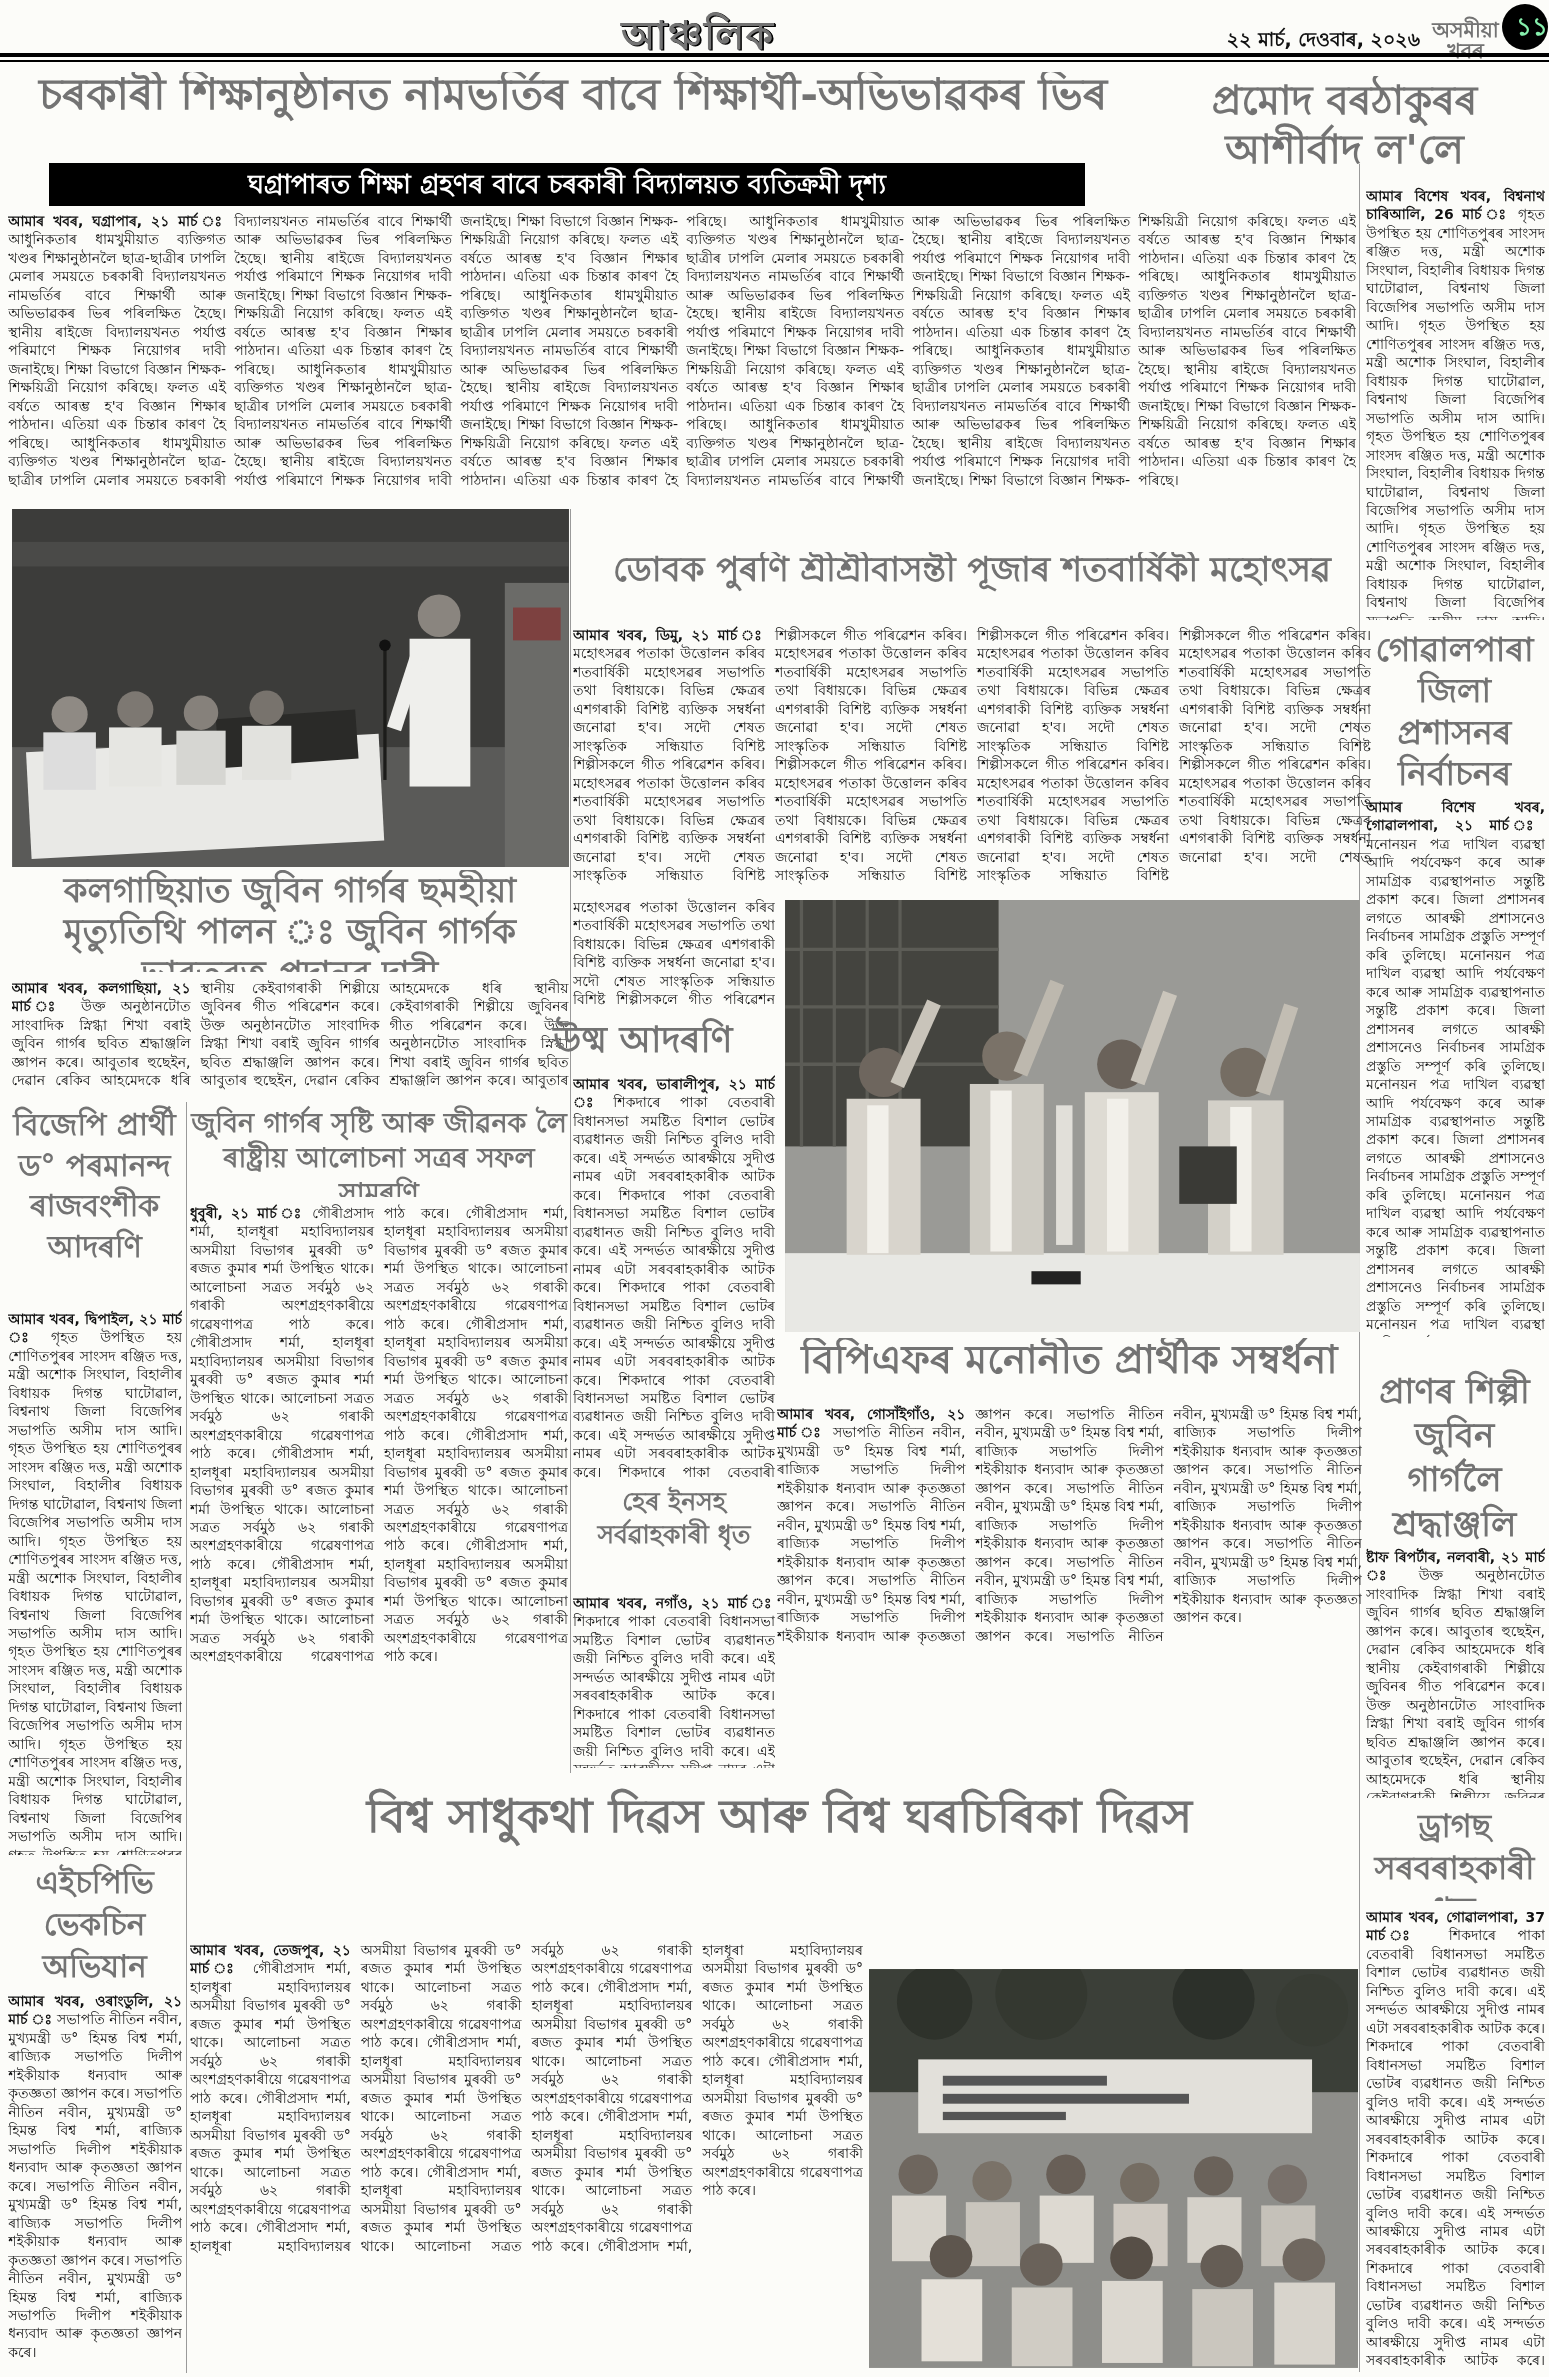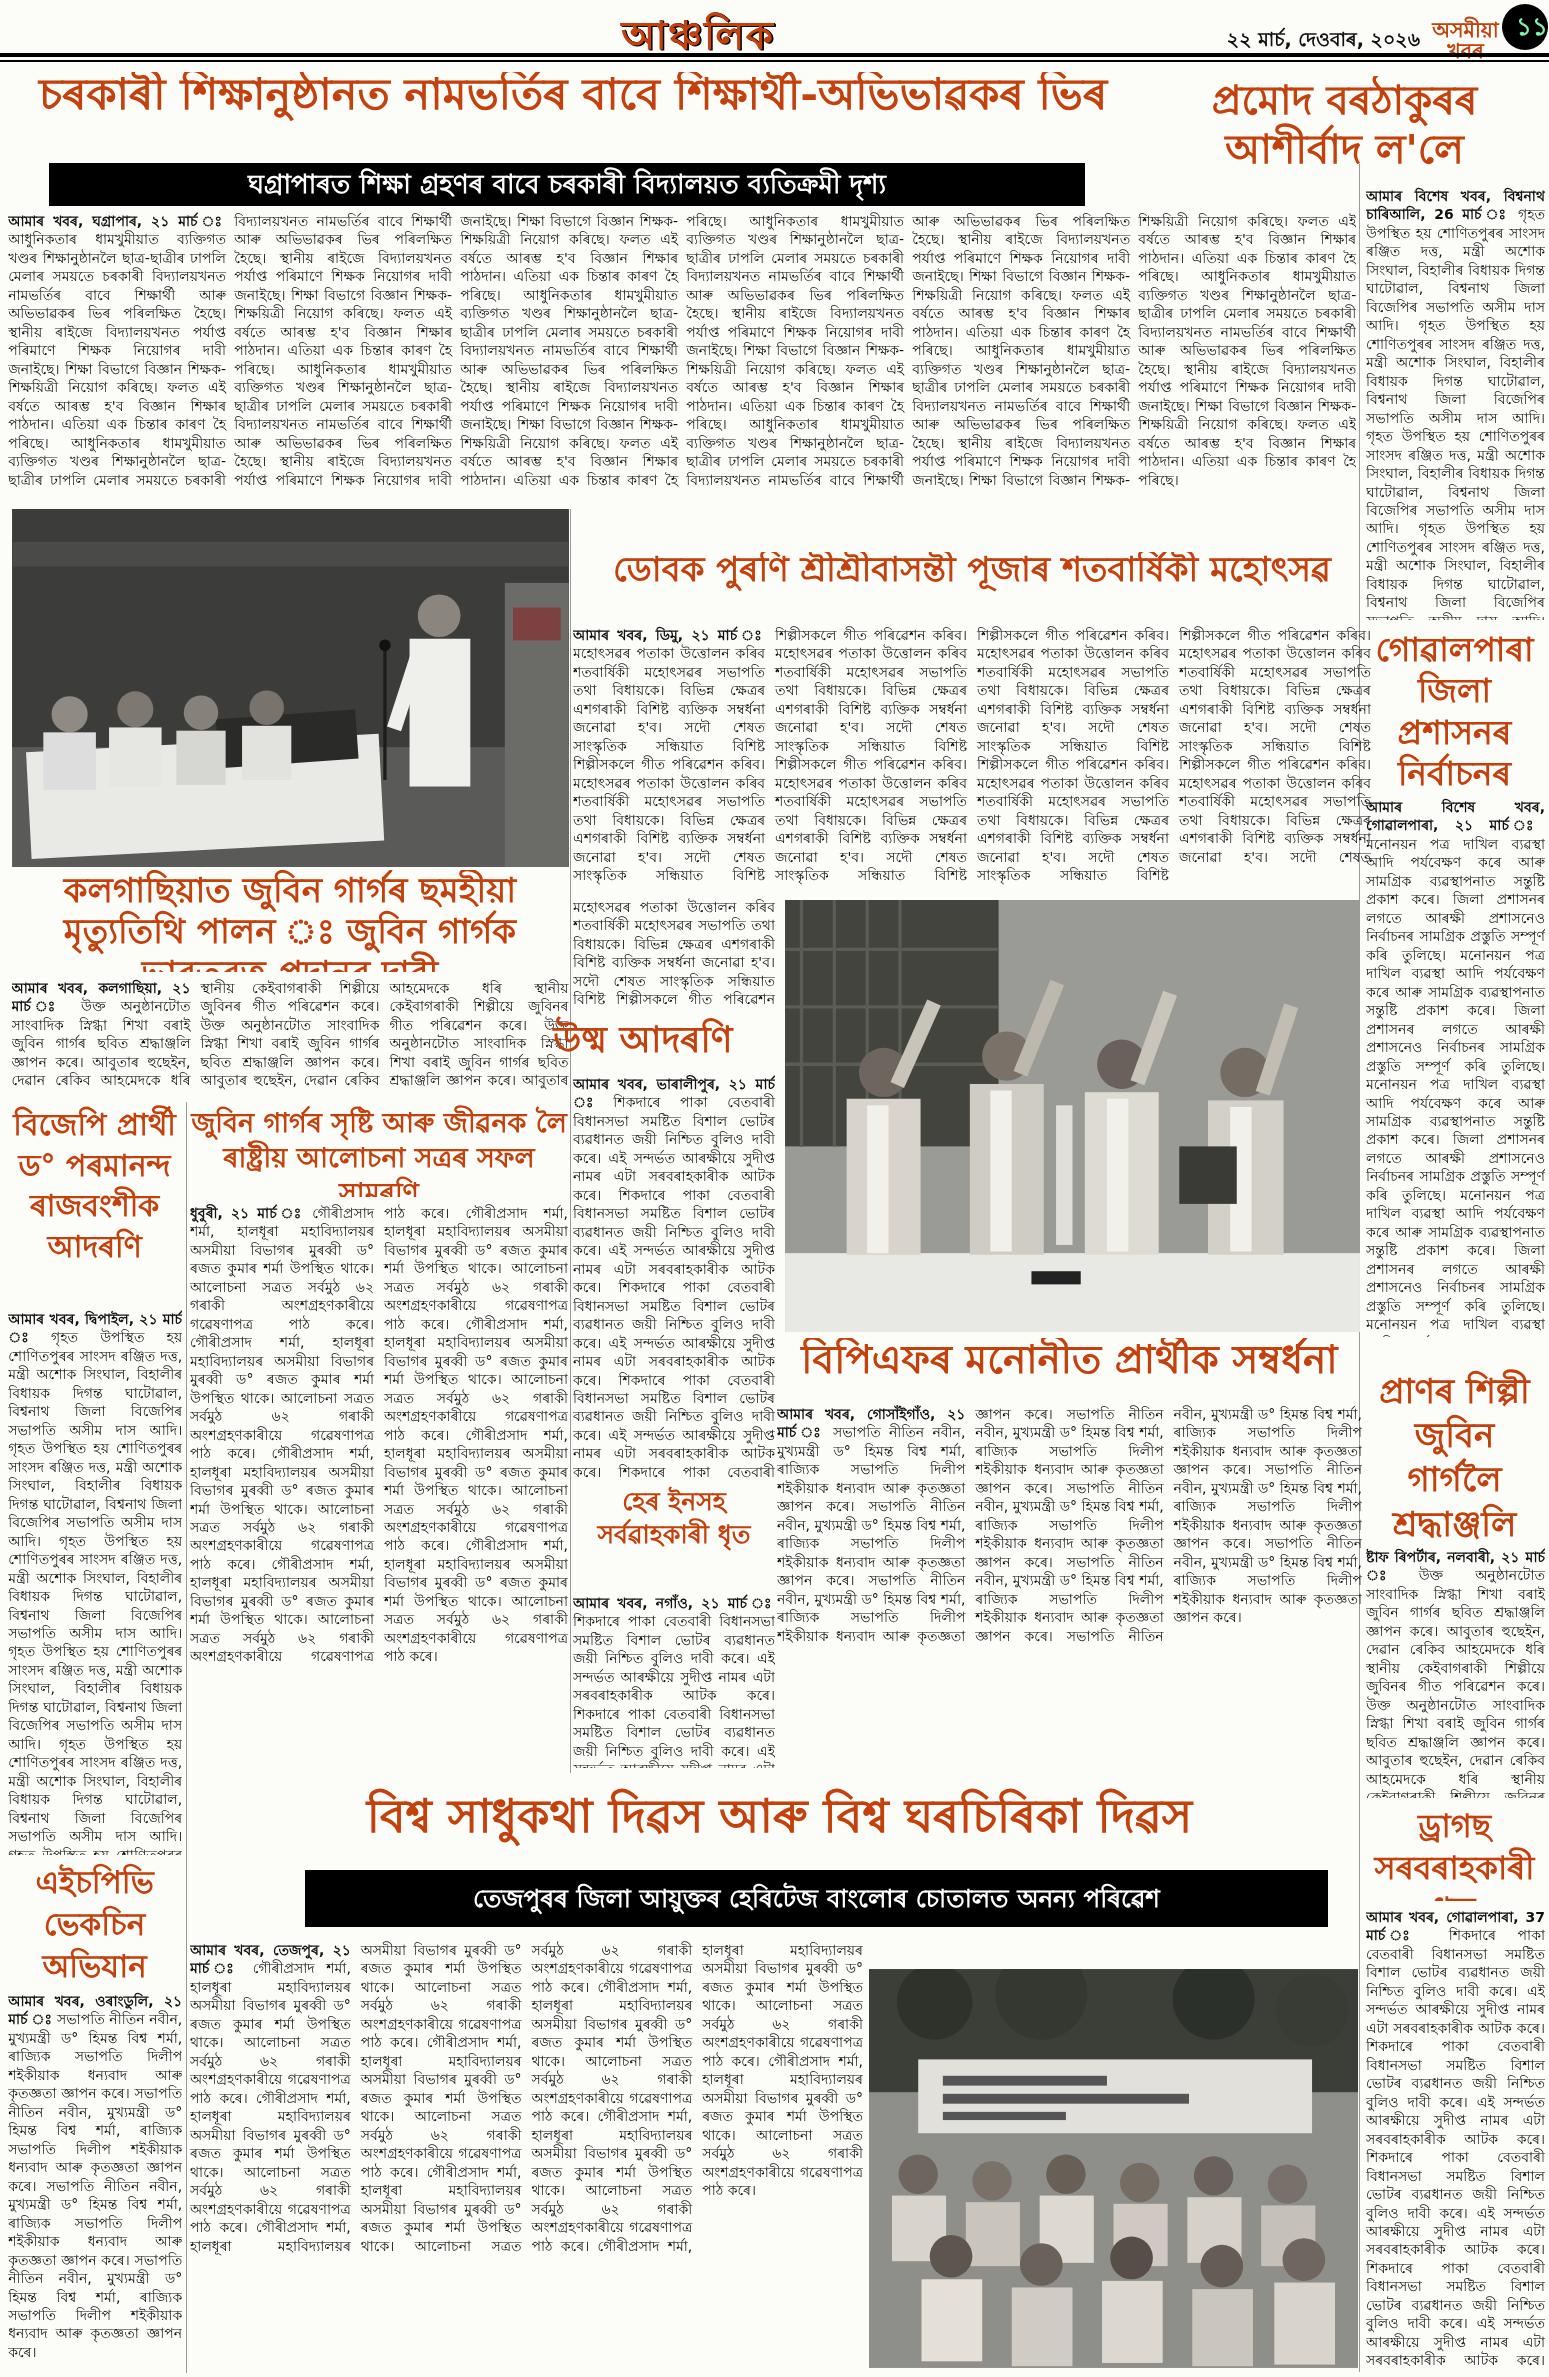--- a/index.html
+++ b/index.html
@@ -1,19 +1,19 @@
 <!DOCTYPE html>
 <html style="font-size:13px"><head>
 <meta charset="utf-8">
 <style>
   html,body{margin:0;padding:0;background:#e8e8e4;}
   #page{position:relative;width:1550px;height:2377px;background:#fcfcf9;overflow:hidden;
         font-family:"DejaVu Sans",sans-serif;color:#111;}
   .abs{position:absolute;}
-  .hl{font-family:"DejaVu Serif",serif;font-weight:bold;color:#c2410c;text-align:center;}
+  .hl{font-family:"DejaVu Serif",serif;font-weight:bold;color:#737373;text-align:center;}
   .body{font-size:14px;line-height:1.32;text-align:justify;overflow:hidden;}
   .dateline{font-weight:bold;}
   .bar{background:#000;color:#fff;font-family:"DejaVu Serif",serif;font-weight:bold;text-align:center;}
   .rule{background:#000;}
   .vrule{background:#9a9a9a;width:0.8px;}
   .photo{background:#b8b8b6;overflow:hidden;}
   svg{display:block;}
 </style>
 </head>
 <body>
@@ -177,23 +177,20 @@
     <span>শিকদাৰে পাকা বেতবাৰী বিধানসভা সমষ্টিত বিশাল ভোটৰ ব্যৱধানত জয়ী নিশ্চিত বুলিও দাবী কৰে। এই সন্দৰ্ভত আৰক্ষীয়ে সুদীপ্ত নামৰ এটা সৰবৰাহকাৰীক আটক কৰে। শিকদাৰে পাকা বেতবাৰী বিধানসভা সমষ্টিত বিশাল ভোটৰ ব্যৱধানত জয়ী নিশ্চিত বুলিও দাবী কৰে। এই সন্দৰ্ভত আৰক্ষীয়ে সুদীপ্ত নামৰ এটা সৰবৰাহকাৰীক আটক কৰে। শিকদাৰে পাকা বেতবাৰী বিধানসভা সমষ্টিত বিশাল ভোটৰ ব্যৱধানত জয়ী নিশ্চিত বুলিও দাবী কৰে। এই সন্দৰ্ভত আৰক্ষীয়ে সুদীপ্ত নামৰ এটা সৰবৰাহকাৰীক আটক কৰে। শিকদাৰে পাকা বেতবাৰী বিধানসভা সমষ্টিত বিশাল ভোটৰ ব্যৱধানত জয়ী নিশ্চিত বুলিও দাবী কৰে। এই সন্দৰ্ভত আৰক্ষীয়ে সুদীপ্ত নামৰ এটা সৰবৰাহকাৰীক আটক কৰে। শিকদাৰে পাকা বেতবাৰী বিধানসভা সমষ্টিত বিশাল ভোটৰ ব্যৱধানত জয়ী নিশ্চিত বুলিও দাবী কৰে। এই সন্দৰ্ভত আৰক্ষীয়ে সুদীপ্ত নামৰ এটা সৰবৰাহকাৰীক আটক কৰে।</span>
   </div>
 
   <div class="abs hl" style="left:6.6px;top:1862px;width:176px;height:123px;font-size:31px;line-height:1.35;overflow:hidden;">এইচপিভি ভেকচিন অভিযান আৰম্ভ</div>
   <div class="abs body" style="left:8.2px;top:1992px;width:174px;height:374px;">
     <b class="dateline">আমাৰ খবৰ, ওৰাংডুলি, ২১ মাৰ্চ ঃ</b>
     <span>সভাপতি নীতিন নবীন, মুখ্যমন্ত্ৰী ড° হিমন্ত বিশ্ব শৰ্মা, ৰাজ্যিক সভাপতি দিলীপ শইকীয়াক ধন্যবাদ আৰু কৃতজ্ঞতা জ্ঞাপন কৰে। সভাপতি নীতিন নবীন, মুখ্যমন্ত্ৰী ড° হিমন্ত বিশ্ব শৰ্মা, ৰাজ্যিক সভাপতি দিলীপ শইকীয়াক ধন্যবাদ আৰু কৃতজ্ঞতা জ্ঞাপন কৰে। সভাপতি নীতিন নবীন, মুখ্যমন্ত্ৰী ড° হিমন্ত বিশ্ব শৰ্মা, ৰাজ্যিক সভাপতি দিলীপ শইকীয়াক ধন্যবাদ আৰু কৃতজ্ঞতা জ্ঞাপন কৰে। সভাপতি নীতিন নবীন, মুখ্যমন্ত্ৰী ড° হিমন্ত বিশ্ব শৰ্মা, ৰাজ্যিক সভাপতি দিলীপ শইকীয়াক ধন্যবাদ আৰু কৃতজ্ঞতা জ্ঞাপন কৰে।</span>
   </div>
 
   <div class="abs hl" style="left:190px;top:1777px;width:1179px;height:79px;font-size:46px;line-height:79px;overflow:hidden;">বিশ্ব সাধুকথা দিৱস আৰু বিশ্ব ঘৰচিৰিকা দিৱস</div>
-  <div class="abs bar" style="left:305px;top:1870px;width:1023px;height:57px;">
-    <span style="font-size:24.6px;line-height:57px;">তেজপুৰৰ জিলা আয়ুক্তৰ হেৰিটেজ বাংলোৰ চোতালত অনন্য পৰিৱেশ</span>
-  </div>
   <div class="abs body" style="left:190px;top:1941px;width:673px;height:427px;column-count:4;column-gap:9.9px;">
     <b class="dateline">আমাৰ খবৰ, তেজপুৰ, ২১ মাৰ্চ ঃ</b>
     <span>গৌৰীপ্ৰসাদ শৰ্মা, হালধূৰা মহাবিদ্যালয়ৰ অসমীয়া বিভাগৰ মুৰব্বী ড° ৰজত কুমাৰ শৰ্মা উপস্থিত থাকে। আলোচনা সত্ৰত সৰ্বমুঠ ৬২ গৰাকী অংশগ্ৰহণকাৰীয়ে গৱেষণাপত্ৰ পাঠ কৰে। গৌৰীপ্ৰসাদ শৰ্মা, হালধূৰা মহাবিদ্যালয়ৰ অসমীয়া বিভাগৰ মুৰব্বী ড° ৰজত কুমাৰ শৰ্মা উপস্থিত থাকে। আলোচনা সত্ৰত সৰ্বমুঠ ৬২ গৰাকী অংশগ্ৰহণকাৰীয়ে গৱেষণাপত্ৰ পাঠ কৰে। গৌৰীপ্ৰসাদ শৰ্মা, হালধূৰা মহাবিদ্যালয়ৰ অসমীয়া বিভাগৰ মুৰব্বী ড° ৰজত কুমাৰ শৰ্মা উপস্থিত থাকে। আলোচনা সত্ৰত সৰ্বমুঠ ৬২ গৰাকী অংশগ্ৰহণকাৰীয়ে গৱেষণাপত্ৰ পাঠ কৰে। গৌৰীপ্ৰসাদ শৰ্মা, হালধূৰা মহাবিদ্যালয়ৰ অসমীয়া বিভাগৰ মুৰব্বী ড° ৰজত কুমাৰ শৰ্মা উপস্থিত থাকে। আলোচনা সত্ৰত সৰ্বমুঠ ৬২ গৰাকী অংশগ্ৰহণকাৰীয়ে গৱেষণাপত্ৰ পাঠ কৰে। গৌৰীপ্ৰসাদ শৰ্মা, হালধূৰা মহাবিদ্যালয়ৰ অসমীয়া বিভাগৰ মুৰব্বী ড° ৰজত কুমাৰ শৰ্মা উপস্থিত থাকে। আলোচনা সত্ৰত সৰ্বমুঠ ৬২ গৰাকী অংশগ্ৰহণকাৰীয়ে গৱেষণাপত্ৰ পাঠ কৰে। গৌৰীপ্ৰসাদ শৰ্মা, হালধূৰা মহাবিদ্যালয়ৰ অসমীয়া বিভাগৰ মুৰব্বী ড° ৰজত কুমাৰ শৰ্মা উপস্থিত থাকে। আলোচনা সত্ৰত সৰ্বমুঠ ৬২ গৰাকী অংশগ্ৰহণকাৰীয়ে গৱেষণাপত্ৰ পাঠ কৰে। গৌৰীপ্ৰসাদ শৰ্মা, হালধূৰা মহাবিদ্যালয়ৰ অসমীয়া বিভাগৰ মুৰব্বী ড° ৰজত কুমাৰ শৰ্মা উপস্থিত থাকে। আলোচনা সত্ৰত সৰ্বমুঠ ৬২ গৰাকী অংশগ্ৰহণকাৰীয়ে গৱেষণাপত্ৰ পাঠ কৰে। গৌৰীপ্ৰসাদ শৰ্মা, হালধূৰা মহাবিদ্যালয়ৰ অসমীয়া বিভাগৰ মুৰব্বী ড° ৰজত কুমাৰ শৰ্মা উপস্থিত থাকে। আলোচনা সত্ৰত সৰ্বমুঠ ৬২ গৰাকী অংশগ্ৰহণকাৰীয়ে গৱেষণাপত্ৰ পাঠ কৰে। গৌৰীপ্ৰসাদ শৰ্মা, হালধূৰা মহাবিদ্যালয়ৰ অসমীয়া বিভাগৰ মুৰব্বী ড° ৰজত কুমাৰ শৰ্মা উপস্থিত থাকে। আলোচনা সত্ৰত সৰ্বমুঠ ৬২ গৰাকী অংশগ্ৰহণকাৰীয়ে গৱেষণাপত্ৰ পাঠ কৰে।</span>
   </div>
 
   <div class="abs photo" style="left:869px;top:1969px;width:489px;height:399px;">
     <svg width="489" height="399" viewBox="0 0 596 486">
       <rect x="0" y="0" width="596" height="486" fill="#8e8e8a"></rect>
       <rect x="0" y="0" width="596" height="150" fill="#3b3f38"></rect>
       <circle cx="80" cy="40" r="46" fill="#2e322b"></circle>

